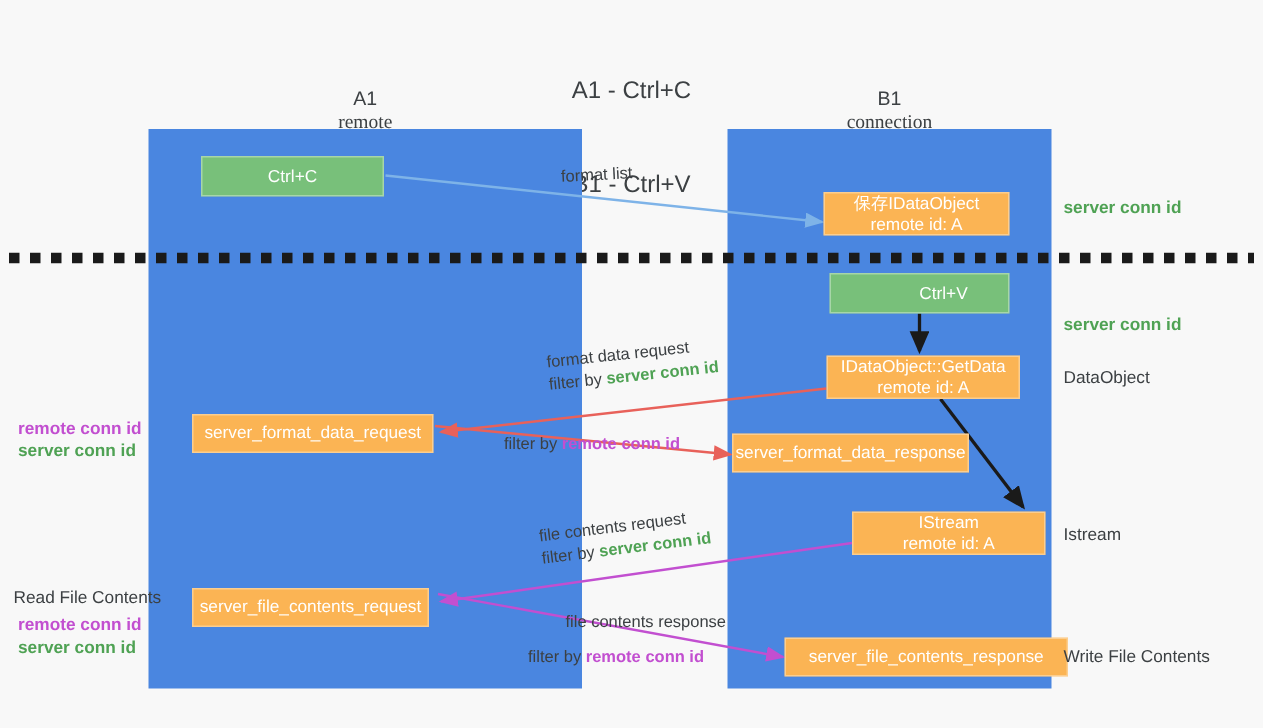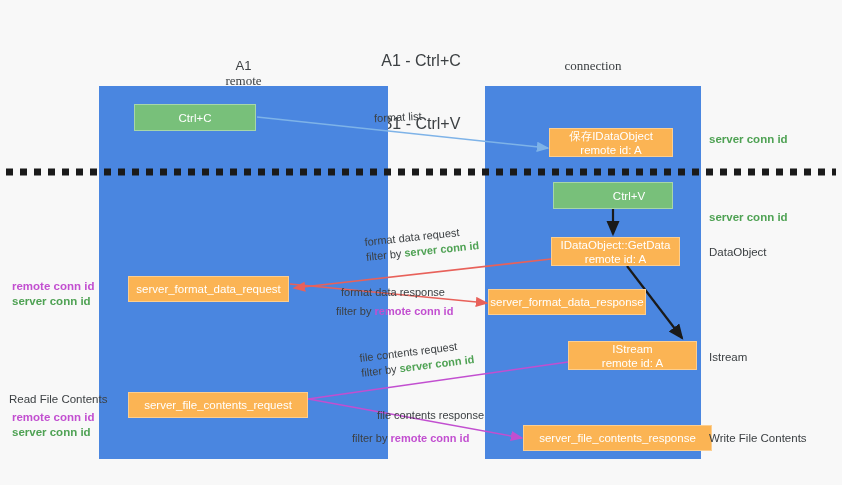--- a/index.html
+++ b/index.html
@@ -113,20 +113,21 @@
   <div class="abs" id="title">
     <div>A1 - Ctrl+C</div>
     <div>B1 - Ctrl+V</div>
   </div>
 
   <div class="abs lane-header" style="left:99px; top:58px; width:289px;">
     <span class="lane-title">A1</span>
     <span class="lane-sub">remote</span>
   </div>
   <div class="abs lane-header" style="left:485px; top:58px; width:216px;">
+    <span class="lane-title">B1</span>
     <span class="lane-sub">connection</span>
   </div>
 
   <div class="abs lane" id="lane-a1"></div>
   <div class="abs lane" id="lane-b1"></div>
 
   <svg id="overlay" viewBox="0 0 842 485">
     <defs>
       <marker id="ah-blue" markerWidth="9" markerHeight="9" refX="7" refY="3.2" orient="auto" markerUnits="strokeWidth">
         <path d="M0,0 L8,3.2 L0,6.4 z" fill="#7eb3e8"></path>
@@ -183,41 +184,40 @@
   </div>
 
   <div class="abs box orange" style="left:128px; top:276px; width:161px; height:26px;">
     <span>server_format_data_request</span>
   </div>
 
   <div class="abs box orange" style="left:488px; top:289px; width:158px; height:26px;">
     <span>server_format_data_response</span>
   </div>
 
-  <div class="abs box orange" style="left:128px; top:392px; width:180px; height:26px;">
+  <div class="abs box orange" style="left:128px; top:392px; width:158px; height:26px;">
     <span>server_file_contents_request</span>
   </div>
 
   <div class="abs box orange" style="left:523px; top:425px; width:189px; height:26px;">
     <span>server_file_contents_response</span>
   </div>
 
   <div class="abs edge-label" style="left:374px; top:110px; transform:rotate(-3deg);">
     <span>format list</span>
   </div>
 
   <div class="abs edge-label" style="left:365px; top:229px; transform:rotate(-6deg);">
     <div>format data request</div>
     <div>
       <span>filter by </span><span class="hl-green">server conn id</span>
     </div>
   </div>
 
   <div class="abs edge-label" style="left:341px; top:285px;">
-    <div>format data response</div>
     <div style="margin-left:-5px; margin-top:4px;">
       <span>filter by </span><span class="hl-purple">remote conn id</span>
     </div>
   </div>
 
   <div class="abs edge-label" style="left:360px; top:344px; transform:rotate(-7deg);">
     <div>file contents request</div>
     <div>
       <span>filter by </span><span class="hl-green">server conn id</span>
     </div>

